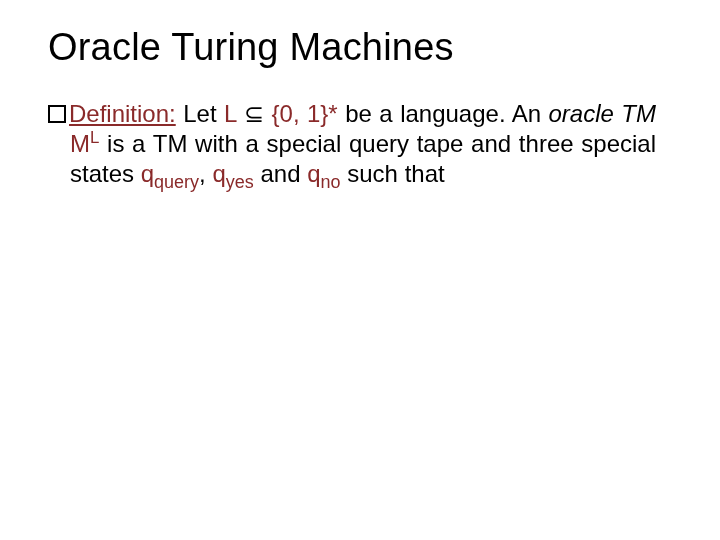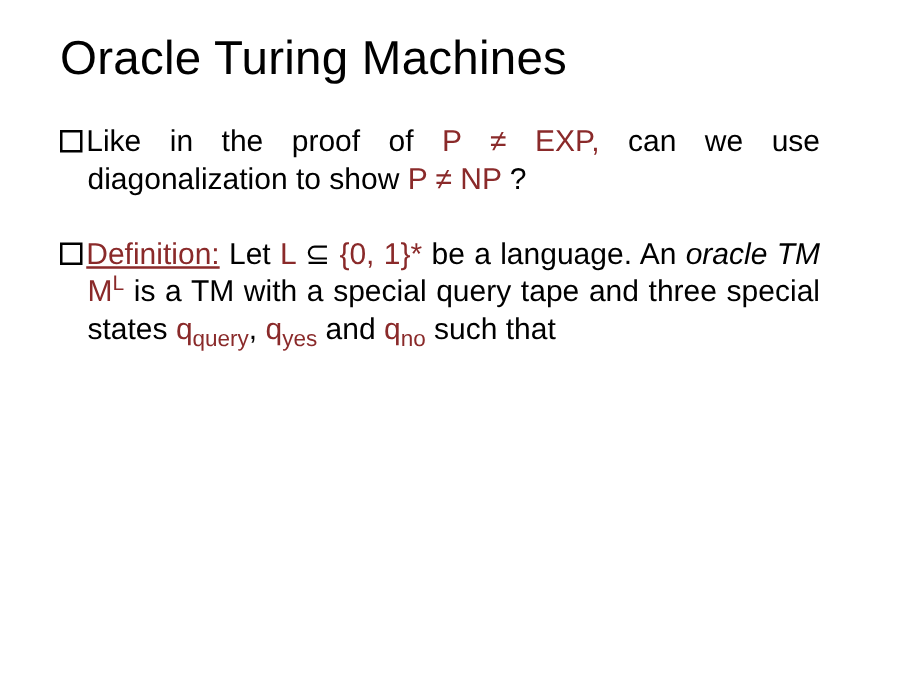--- a/index.html
+++ b/index.html
@@ -62,23 +62,20 @@
 </style>
 </head>
 <body>
 
 <div class="slide">
 
   <h1 class="title">Oracle Turing Machines</h1>
 
   <div class="bullet-block">
 
-    <p class="bullet hang">
-      <span class="bullet-box"></span><span>Like</span><span> in the proof of </span><span class="maroon">P ≠ EXP,</span><span> can we use diagonalization to show </span><span class="maroon">P ≠ NP</span><span> ?</span>
-    </p>
 
 
   </div>
 
   <div class="bullet-block">
 
     <p class="bullet hang">
       <span class="bullet-box"></span><span class="maroon uline">Definition:</span><span> Let </span><span class="maroon">L</span><span> ⊆ </span><span class="maroon">{0, 1}*</span><span> be a language. An </span><span class="italic">oracle TM</span><span class="maroon"><span> M</span><span class="sup">L</span></span><span> is a TM with a special query tape and three special states </span><span class="maroon"><span>q</span><span class="sub">query</span></span><span>, </span><span class="maroon"><span>q</span><span class="sub">yes</span></span><span> and </span><span class="maroon"><span>q</span><span class="sub">no</span></span><span> such that</span>
     </p>
 

